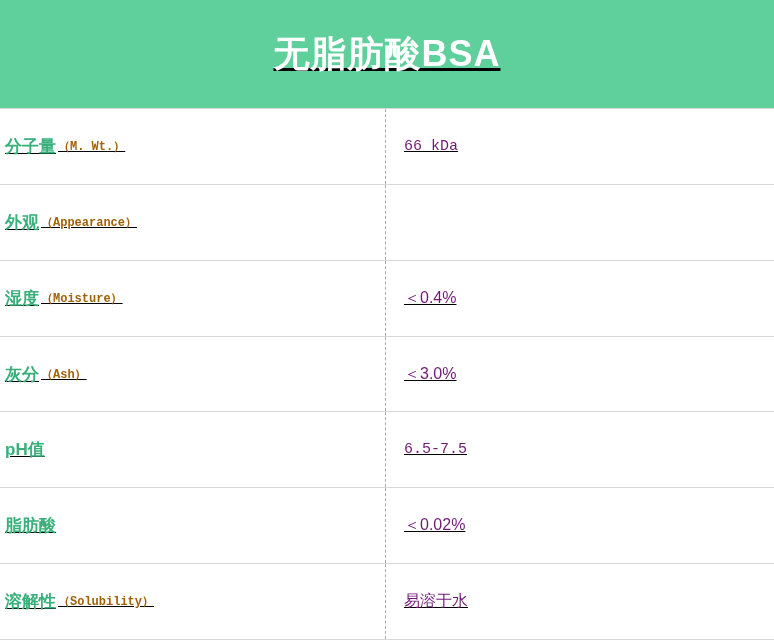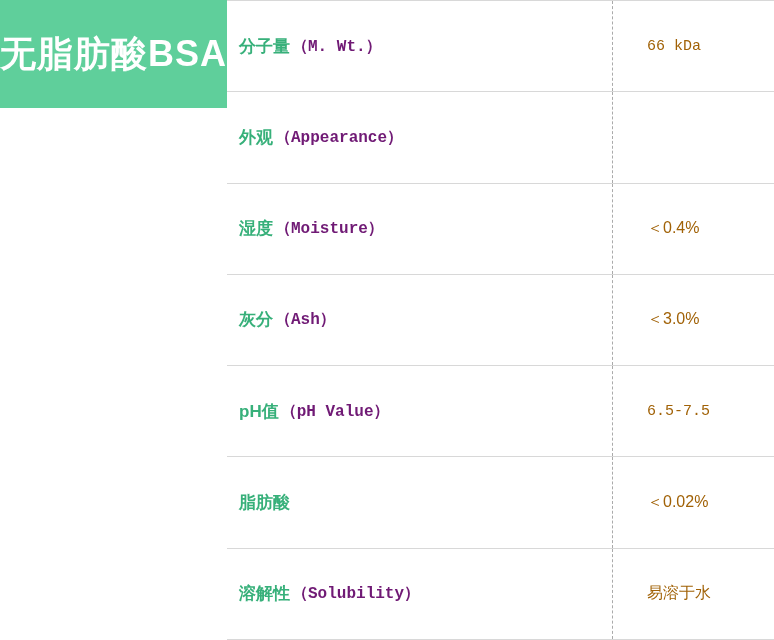--- a/index.html
+++ b/index.html
@@ -11,22 +11,23 @@
     height: 640px;
     background: #ffffff;
     font-family: "Liberation Sans", sans-serif;
     overflow: hidden;
   }
   .card {
     width: 774px;
     height: 640px;
     box-sizing: border-box;
     display: flex;
-    flex-direction: row;
+    flex-direction: column;
     background: #ffffff;
+    text-decoration: underline;
   }
   .header {
     height: 108px;
     min-height: 108px;
     background: #5fcf9b;
     display: flex;
     align-items: center;
     justify-content: center;
   }
   .header-title {
@@ -49,50 +50,49 @@
     border-bottom: 1px solid #d8d8d8;
     min-height: 66px;
   }
   .row:last-child {
     border-bottom: 1px solid #d8d8d8;
   }
   .cell-label {
     width: 386px;
     min-width: 386px;
     box-sizing: border-box;
-    padding: 0 12px;
+    padding: 0 5px;
     display: flex;
     align-items: center;
     border-right: 1px dashed #aaaaaa;
   }
   .cell-value {
     flex: 1 1 auto;
     box-sizing: border-box;
     padding: 0 18px;
     display: flex;
     align-items: center;
   }
   .label-cn {
     color: #37b07a;
     font-size: 17px;
     font-weight: bold;
     font-family: "Liberation Sans", sans-serif;
   }
   .label-en {
-    color: #701a75;
-    font-size: 16px;
+    color: #a16207;
+    font-size: 12px;
     font-weight: bold;
     font-family: "Liberation Mono", monospace;
     margin-left: 2px;
   }
   .value-text {
-    color: #a16207;
+    color: #701a75;
     font-size: 16px;
     font-family: "Liberation Sans", sans-serif;
-    margin-left: 16px;
   }
   .value-text.mono {
     font-family: "Liberation Mono", monospace;
     font-size: 15px;
   }
 </style>
 </head>
 <body>
 
 <div class="card">
@@ -136,21 +136,20 @@
         <span class="label-en">（Ash）</span>
       </div>
       <div class="cell-value">
         <span class="value-text">＜3.0%</span>
       </div>
     </div>
 
     <div class="row">
       <div class="cell-label">
         <span class="label-cn">pH值</span>
-        <span class="label-en">（pH Value）</span>
       </div>
       <div class="cell-value">
         <span class="value-text mono">6.5-7.5</span>
       </div>
     </div>
 
 
     <div class="row">
       <div class="cell-label">
         <span class="label-cn">脂肪酸</span>

